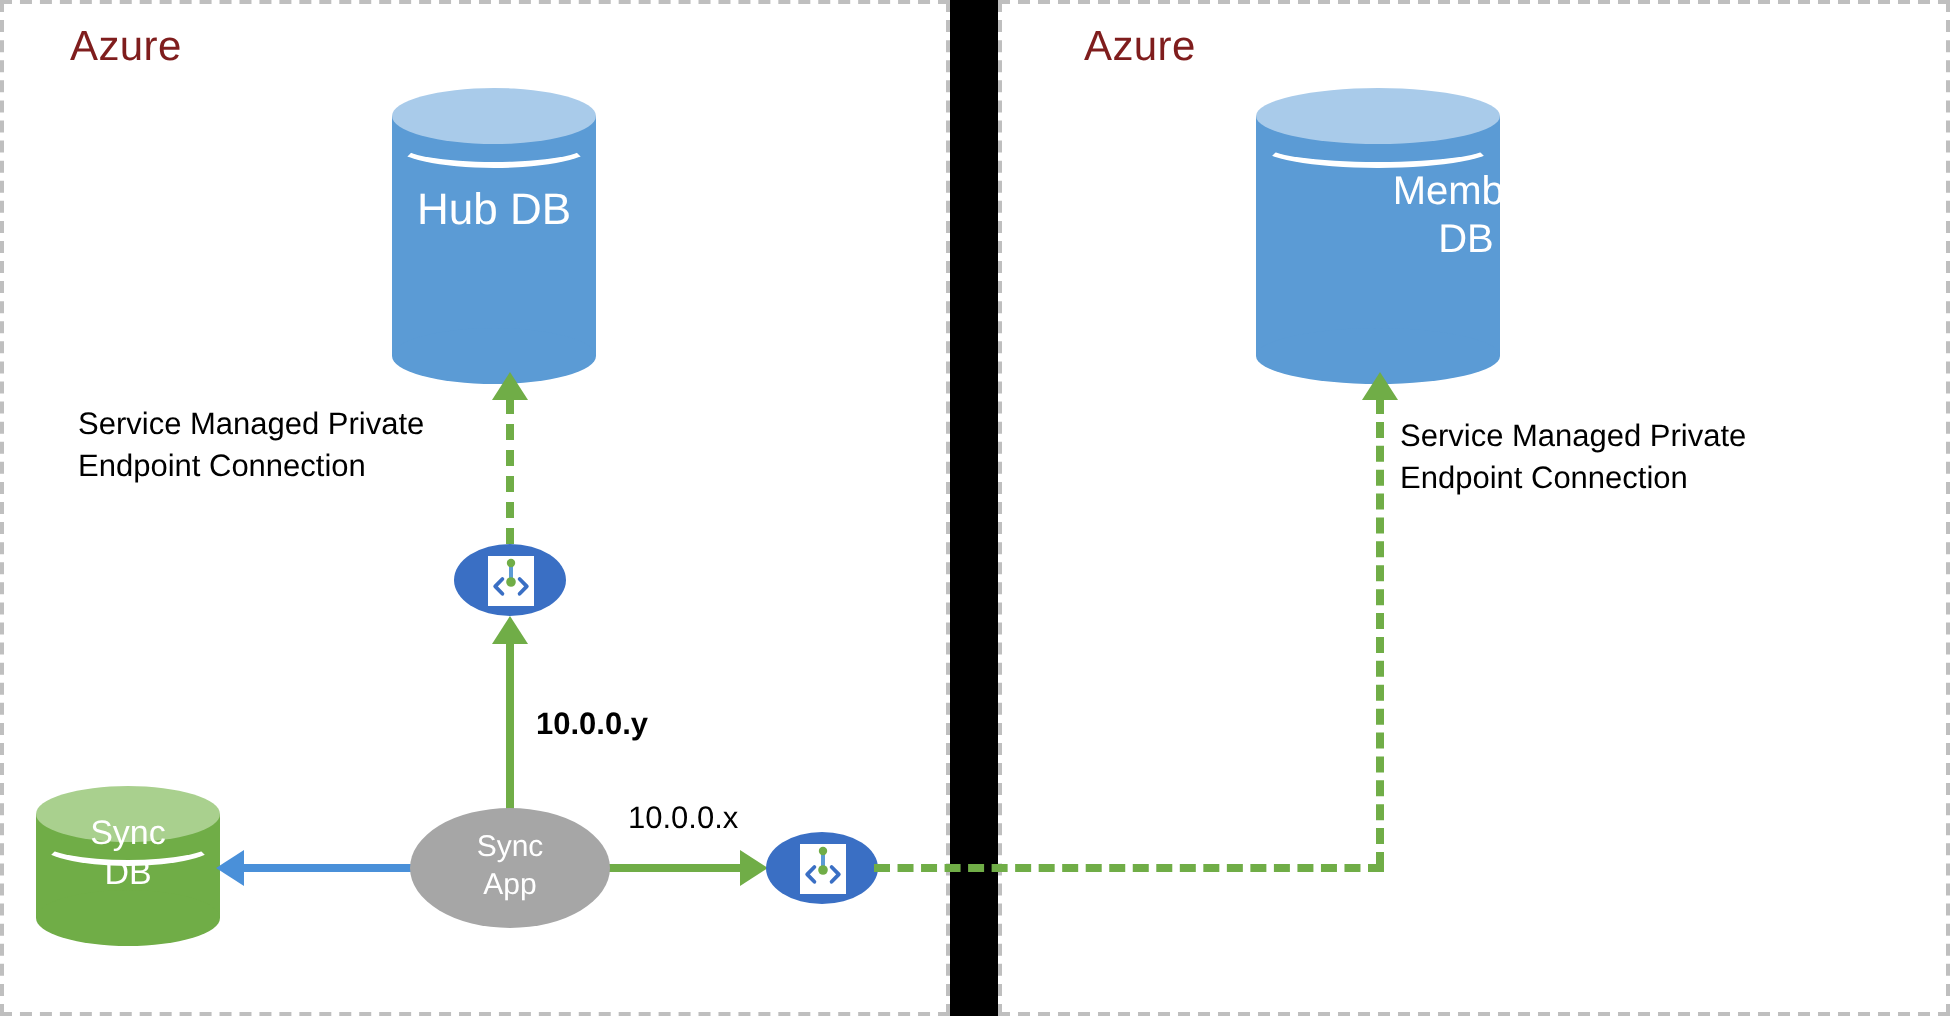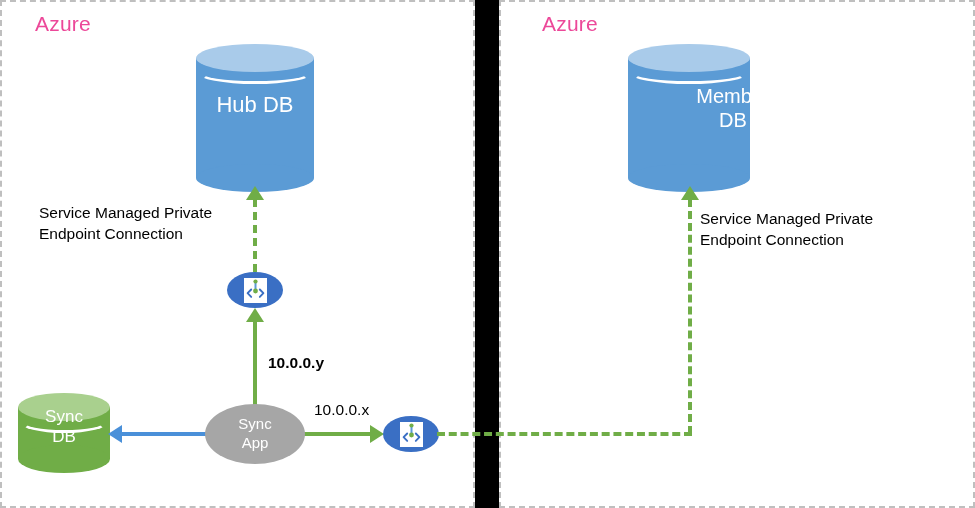--- a/index.html
+++ b/index.html
@@ -26,21 +26,21 @@
     background: #ffffff;
     border: 2px dashed #bfbfbf;
     box-sizing: border-box;
   }
   #panel-left  { left: 0;   width: 475px; }
   #panel-right { left: 499px; width: 476px; }
 
   .panel-title {
     position: absolute;
     font-size: 21px;
-    color: #ec4899;
+    color: #7f1d1d;
     letter-spacing: 0.2px;
     white-space: nowrap;
   }
   #title-left  { left: 35px;  top: 12px; }
   #title-right { left: 542px; top: 12px; }
 
   
   #divider {
     position: absolute;
     left: 475px;
@@ -103,21 +103,21 @@
 
   
   .cyl-blue .body   { background: #5B9BD5; }
   .cyl-blue .bottom { background: #5B9BD5; }
   .cyl-blue .top    { background: #A9CBEA; }
   
   .cyl-green .body   { background: #70AD47; }
   .cyl-green .bottom { background: #70AD47; }
   .cyl-green .top    { background: #A9D08E; }
 
-  #hub-db    { left: 196px; top: 44px;  width: 118px; height: 148px; }
+  #hub-db    { left: 196px; top: 44px;  width: 102px; height: 148px; }
   #hub-db .label    { top: 48px; font-size: 22px; }
   #member-db { left: 628px; top: 44px;  width: 122px; height: 148px; }
   #member-db .label { top: 40px; font-size: 20px; margin-left: 44px; }
   #sync-db   { left: 18px;  top: 393px; width: 92px;  height: 80px; }
   #sync-db .label   { top: 14px; font-size: 17px; }
 
   
   #sync-app {
     position: absolute;
     left: 205px;

